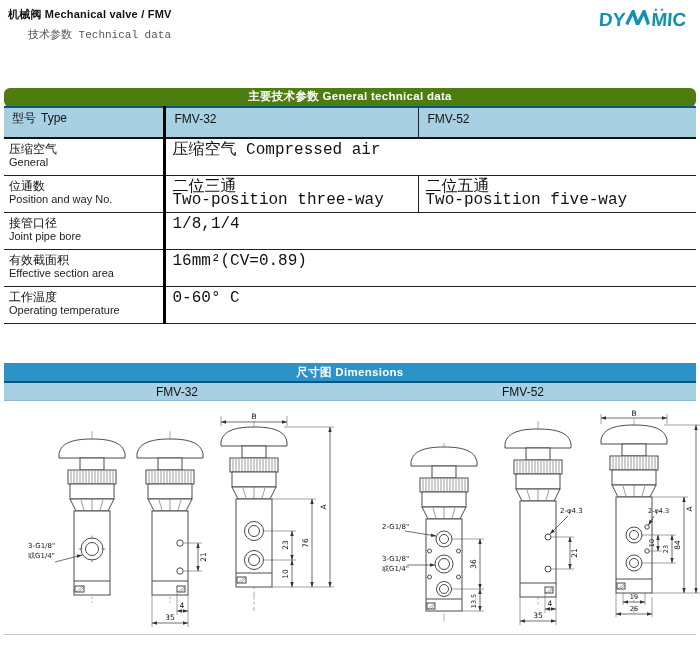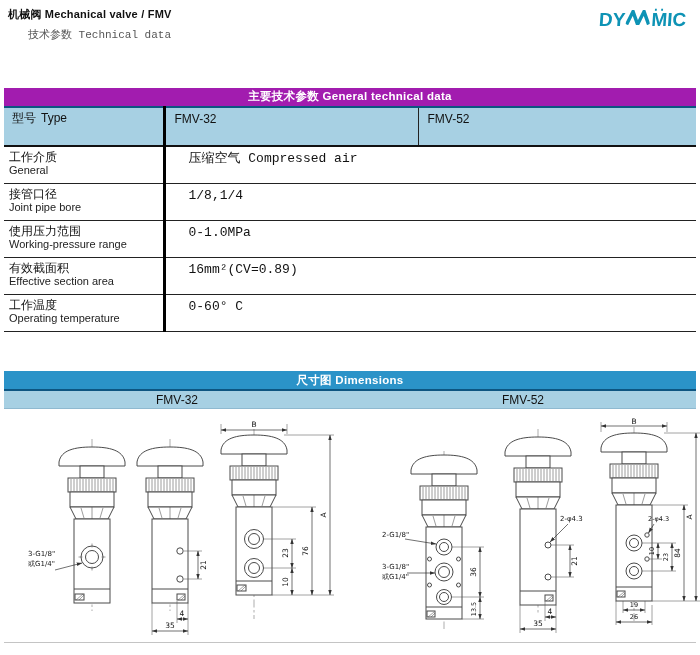--- a/index.html
+++ b/index.html
@@ -14,32 +14,32 @@
               font-family:"Liberation Mono","DejaVu Sans Mono",monospace;margin-left:20px; }
   .logo { position:absolute; top:9px; right:14px; display:flex; align-items:flex-end;
           color:#0E93B5; font-weight:800; font-size:19px; line-height:1; transform:skewX(-4deg); }
   .logo .zig { margin:0 1px 1px 1px; }
   .logo .mwrap { position:relative; }
   .logo .dots { position:absolute; top:-7px; left:2px; font-size:13px; letter-spacing:2px;
                 color:#0E93B5; font-weight:800; }
   
   table.spec { border-collapse:collapse; width:692px; margin:6px 0 0 4px; table-layout:fixed; }
   table.spec td { vertical-align:top; box-sizing:border-box; }
-  tr.bar td { background:#a21caf; color:#fff; font-weight:bold; font-size:11.5px;
+  tr.bar td { background:#4d7c0f; color:#fff; font-weight:bold; font-size:11.5px;
               text-align:center; height:17px; padding:1px 0 2px; vertical-align:middle;
-              border-bottom:2px solid #0D5581; letter-spacing:.3px; }
+              border-bottom:2px solid #0D5581; letter-spacing:.3px;border-radius:6px; }
   tr.type td { background:#A7D0E3; font-size:12px; height:21px; vertical-align:middle;
-               padding:2px 4px 18px 8px; border-bottom:2px solid #111; }
+               padding:2px 4px 10px 8px; border-bottom:2px solid #111; }
   td.lbl { border-right:3px solid #000; padding:3px 4px 2px 5px; }
   tr.data td { border-bottom:1px solid #222; height:37px; }
   td.v1 { border-right:1px solid #222; }
   .zh { font-size:12px; line-height:14px; }
   .en { font-size:11px; line-height:13px; color:#222; }
-  td.val { font-family:"Liberation Mono","DejaVu Sans Mono",monospace; font-size:13px;
-           line-height:13px; padding:5px 4px 0 23px;margin-top:16px; }
+  td.val { font-family:"Liberation Mono","DejaVu Sans Mono",monospace; font-size:16px;
+           line-height:13px; padding:5px 4px 0 7px;margin-top:16px; }
   tr.type td.lbl { font-size:12px; }
   tr.type .tsep { margin-left:5px; }
   
   .dims { margin:39px 4px 0 4px; }
   .dbar { background:#2B93C8; border-bottom:2px solid #0D5581; color:#fff; font-weight:bold;
           font-size:11.5px; text-align:center; padding:2px 12px 1px; letter-spacing:.3px; }
   .dsub { background:#A7D0E3; display:flex; border-bottom:1px solid #8FB9D0; }
   .dsub span { flex:1; text-align:center; font-size:12px; padding:2px 0 1px; }
   .canvas { position:relative; height:233px; background:#fff; border-bottom:1px solid #C4C4C4; }
   .fig { position:absolute; }
@@ -106,38 +106,45 @@
       <tr class="bar">
     <td colspan="3">主要技术参数 General technical data</td>
   </tr>
   <tr class="type">
     <td class="lbl"><span>型号</span><span class="tsep">Type</span></td>
     <td class="v1" style="padding-left:9px">FMV-32</td>
     <td style="padding-left:9px">FMV-52</td>
   </tr>
   <tr class="data">
     <td class="lbl">
-      <div class="zh">工作介质</div>
+      <div class="zh">压缩空气</div>
       <div class="en">General</div>
     </td>
     <td class="val" colspan="2">压缩空气 Compressed air</td>
+  </tr>
+  <tr class="data">
+    <td class="lbl">
+      <div class="zh">位通数</div>
+      <div class="en">Position and way No.</div>
+    </td>
+    <td class="val v1">
+      <div>二位三通</div>
+      <div>Two-position three-way</div>
+    </td>
+    <td class="val">
+      <div>二位五通</div>
+      <div>Two-position five-way</div>
+    </td>
   </tr>
   <tr class="data">
     <td class="lbl">
       <div class="zh">接管口径</div>
       <div class="en">Joint pipe bore</div>
     </td>
     <td class="val" colspan="2">1/8,1/4</td>
-  </tr>
-  <tr class="data">
-    <td class="lbl">
-      <div class="zh">使用压力范围</div>
-      <div class="en">Working-pressure range</div>
-    </td>
-    <td class="val" colspan="2">0-1.0MPa</td>
   </tr>
   <tr class="data">
     <td class="lbl">
       <div class="zh">有效截面积</div>
       <div class="en">Effective section area</div>
     </td>
     <td class="val" colspan="2">16mm²(CV=0.89)</td>
   </tr>
   <tr class="data">
     <td class="lbl">

